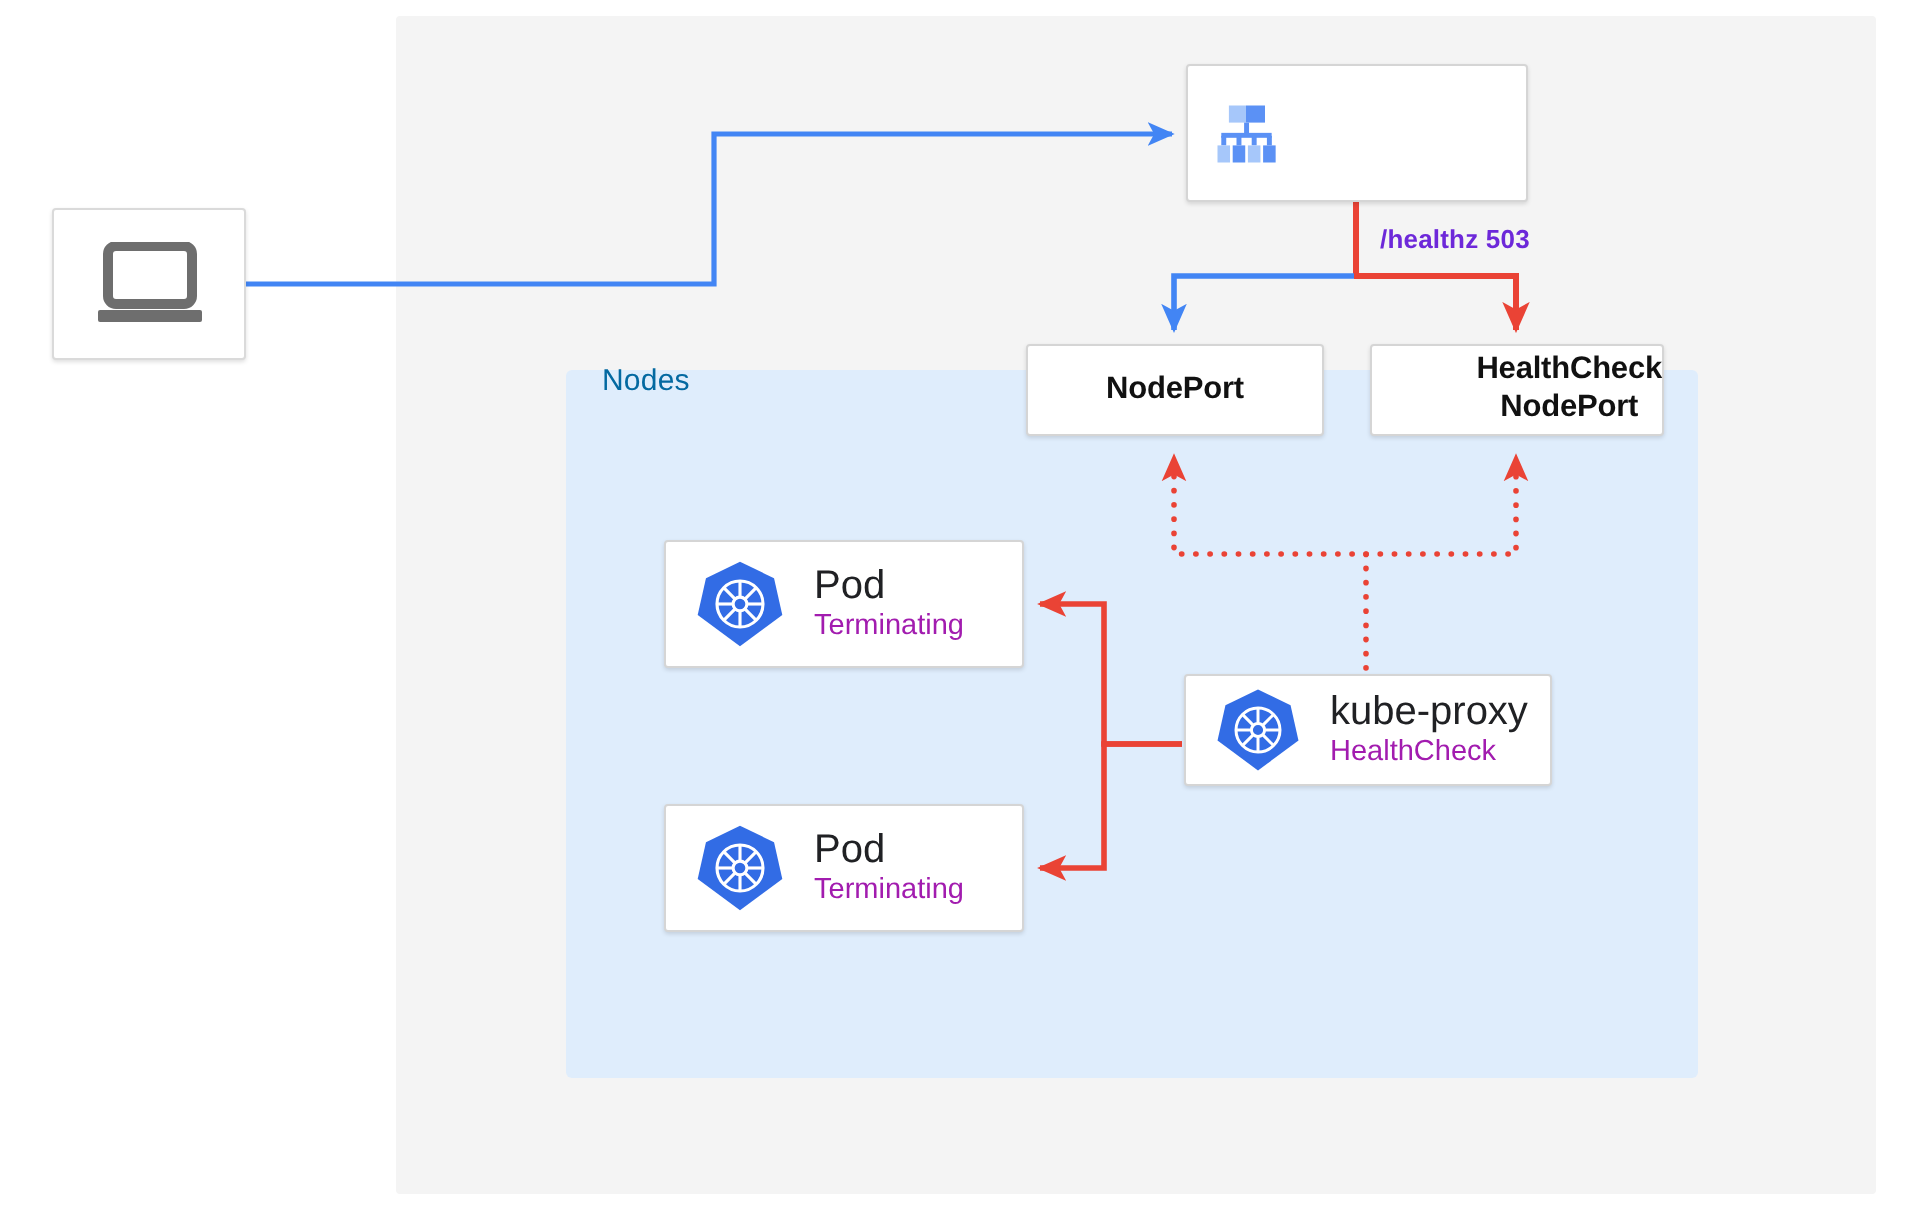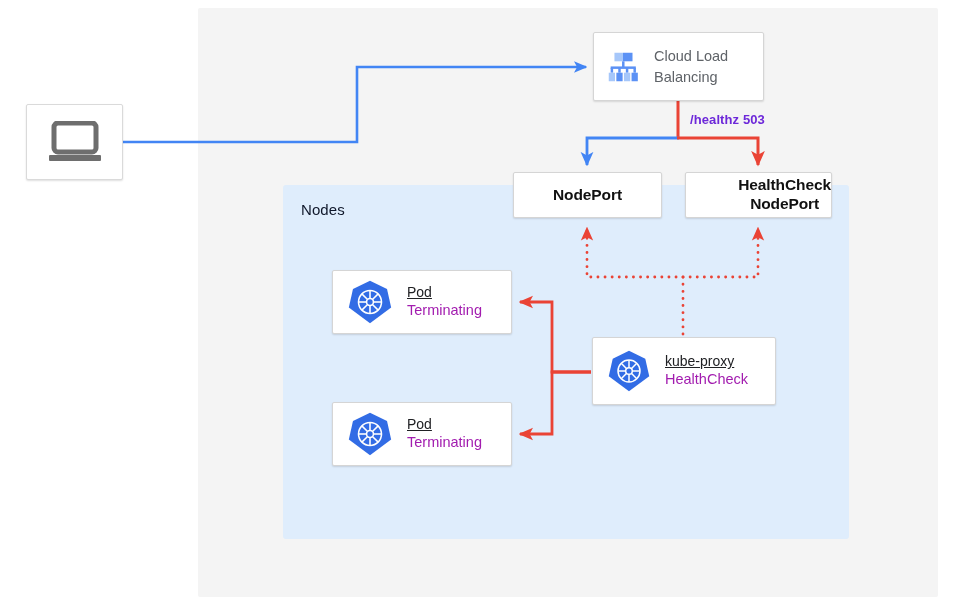--- a/index.html
+++ b/index.html
@@ -35,23 +35,23 @@
     left: 283px;
     top: 185px;
     width: 566px;
     height: 354px;
     background: #dfedfc;
     border-radius: 3px;
   }
   #nodes-label {
     position: absolute;
     left: 301px;
-    top: 201px;
+    top: 182px;
     font-size: 15px;
-    color: #0f172a;
+    color: #0369a1;
     letter-spacing: 0.1px;
     white-space: nowrap;
   }
   
   .card {
     position: absolute;
     background: #ffffff;
     border: 1px solid #d5d5d5;
     border-radius: 2px;
     box-sizing: border-box;
@@ -112,42 +112,41 @@
   }
   #nodeport-card { left: 513px; top: 172px; width: 149px; height: 46px; }
   #healthcheck-card { left: 685px; top: 172px; width: 147px; height: 46px; justify-content: flex-end; }
   
   .pod-card {
     width: 180px;
     height: 64px;
   }
   #pod-card-1 { left: 332px; top: 270px; }
   #pod-card-2 { left: 332px; top: 402px; }
-  #kubeproxy-card { left: 592px; top: 337px; width: 184px; height: 68px; }
+  #kubeproxy-card { left: 592px; top: 337px; width: 184px; height: 56px; }
   .k8s-row {
     display: flex;
     align-items: center;
     height: 100%;
     padding-left: 14px;
     box-sizing: border-box;
   }
   .k8s-logo {
     width: 46px;
     height: 46px;
     flex: 0 0 46px;
   }
   #kubeproxy-card .k8s-logo { width: 44px; height: 44px; flex-basis: 44px; }
   .k8s-text {
     margin-left: 14px;
     line-height: 1.24;
   }
   .k8s-title {
-    font-size: 14px;
+    font-size: 20px;
     color: #202124;
-    text-decoration: underline;
   }
   .k8s-sub {
     font-size: 14.5px;
     color: #a21caf;
   }
   
   #healthz-label {
     position: absolute;
     left: 690px;
     top: 112px;
@@ -224,24 +223,20 @@
         <rect x="7" y="19.4" width="26.5" height="2.6" fill="#5b91f5"></rect>
         <rect x="7" y="21" width="2.6" height="5" fill="#5b91f5"></rect>
         <rect x="15" y="21" width="2.6" height="5" fill="#5b91f5"></rect>
         <rect x="23" y="21" width="2.6" height="5" fill="#5b91f5"></rect>
         <rect x="31" y="21" width="2.6" height="5" fill="#5b91f5"></rect>
         <rect x="5" y="26" width="6.6" height="9" fill="#a6c7fa"></rect>
         <rect x="13" y="26" width="6.6" height="9" fill="#5b91f5"></rect>
         <rect x="21" y="26" width="6.6" height="9" fill="#a6c7fa"></rect>
         <rect x="29" y="26" width="6.6" height="9" fill="#5b91f5"></rect>
       </svg>
-      <div class="clb-text">
-        <div>Cloud Load</div>
-        <div>Balancing</div>
-      </div>
     </div>
   </div>
 
   <div class="card port-card" id="nodeport-card">
     <span>NodePort</span>
   </div>
 
   <div class="card port-card" id="healthcheck-card">
     <div>
       <div>HealthCheck</div>

